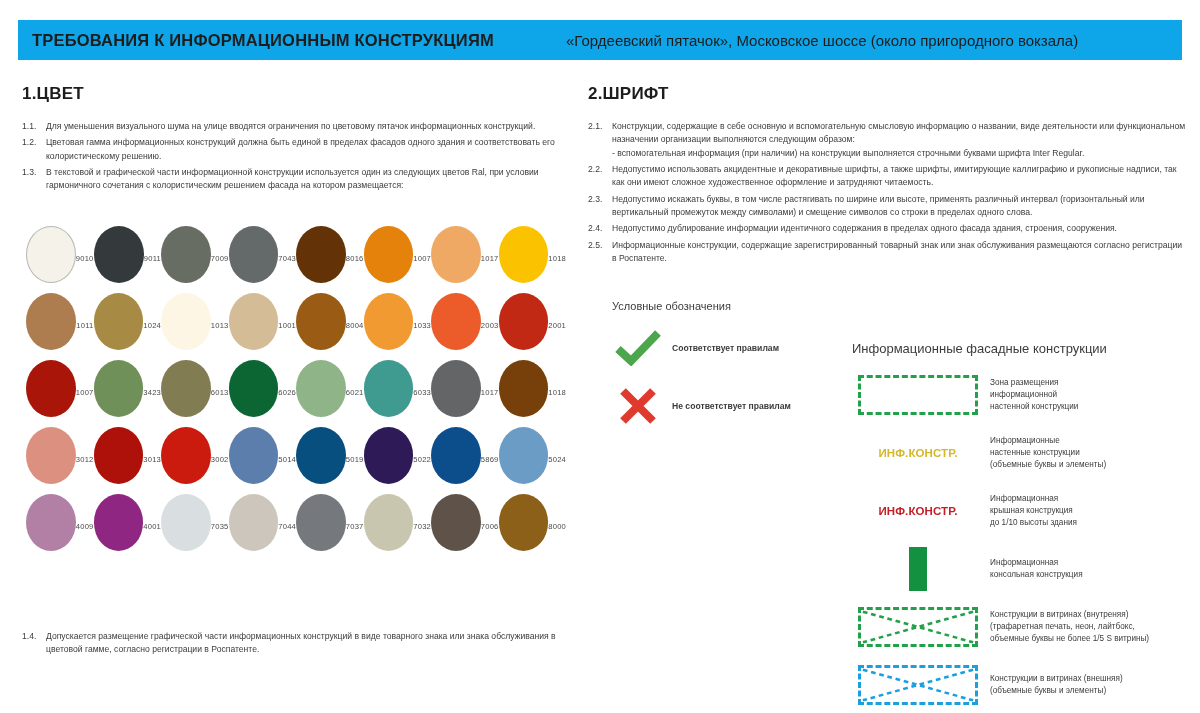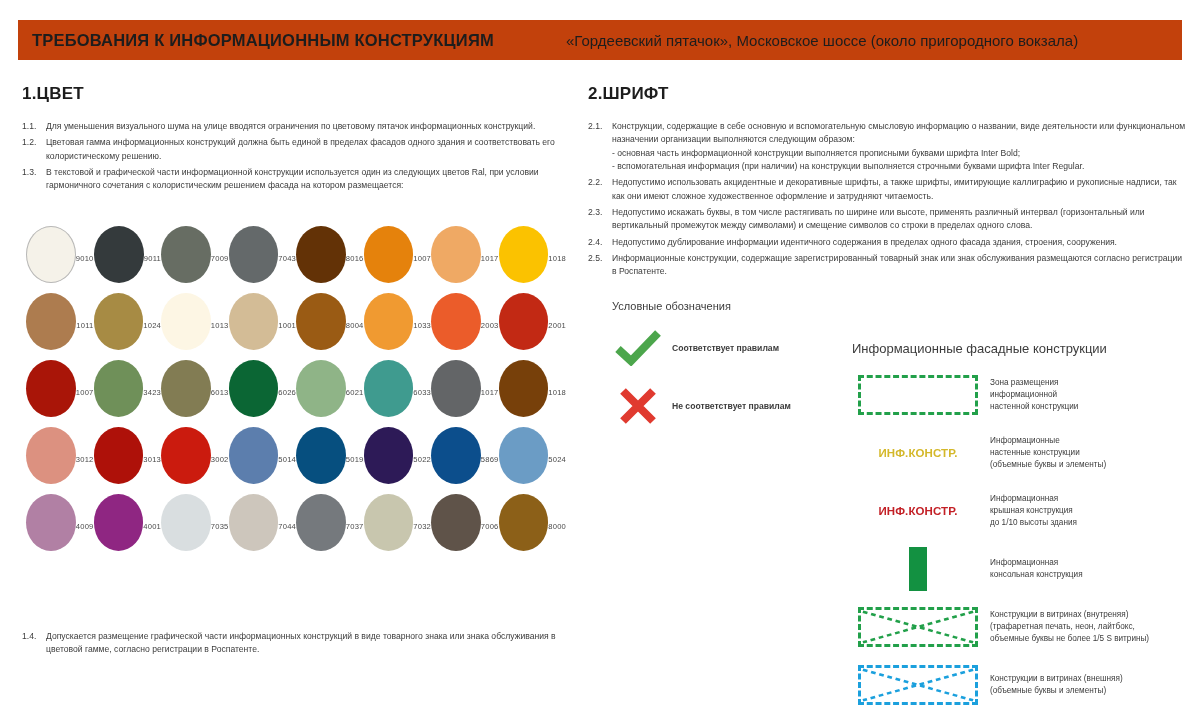--- a/index.html
+++ b/index.html
@@ -22,21 +22,21 @@
     height: 713px;
   }
 
   
   .header-bar {
     position: absolute;
     left: 18px;
     top: 20px;
     width: 1164px;
     height: 40px;
-    background: #c2410c;
+    background: #0ea5e9;
     display: flex;
     align-items: center;
   }
   .header-title {
     font-size: 16.5px;
     font-weight: bold;
     letter-spacing: 0.2px;
     color: #1d1d1d;
     padding-left: 14px;
     white-space: nowrap;
@@ -430,21 +430,20 @@
     <span class="clause-text">Допускается размещение графической части информационных конструкций в виде товарного знака или знака обслуживания в цветовой гамме, согласно регистрации в Роспатенте.</span>
   </div>
 
   <div class="col-right">
     <div class="section-title">2.ШРИФТ</div>
     <div class="clause-list">
       <div class="clause">
         <span class="clause-num">2.1.</span>
         <span class="clause-text">
           <span>Конструкции, содержащие в себе основную и вспомогательную смысловую информацию о названии, виде деятельности или функциональном назначении организации выполняются следующим образом:</span>
-          <span class="sub">- основная часть информационной конструкции выполняется прописными буквами шрифта Inter Bold;</span>
           <span class="sub">- вспомогательная информация (при наличии) на конструкции выполняется строчными буквами шрифта Inter Regular.</span>
         </span>
       </div>
       <div class="clause">
         <span class="clause-num">2.2.</span>
         <span class="clause-text">Недопустимо использовать акцидентные и декоративные шрифты, а также шрифты, имитирующие каллиграфию и рукописные надписи, так как они имеют сложное художественное оформление и затрудняют читаемость.</span>
       </div>
       <div class="clause">
         <span class="clause-num">2.3.</span>
         <span class="clause-text">Недопустимо искажать буквы, в том числе растягивать по ширине или высоте, применять различный интервал (горизонтальный или вертикальный промежуток между символами) и смещение символов со строки в пределах одного слова.</span>

